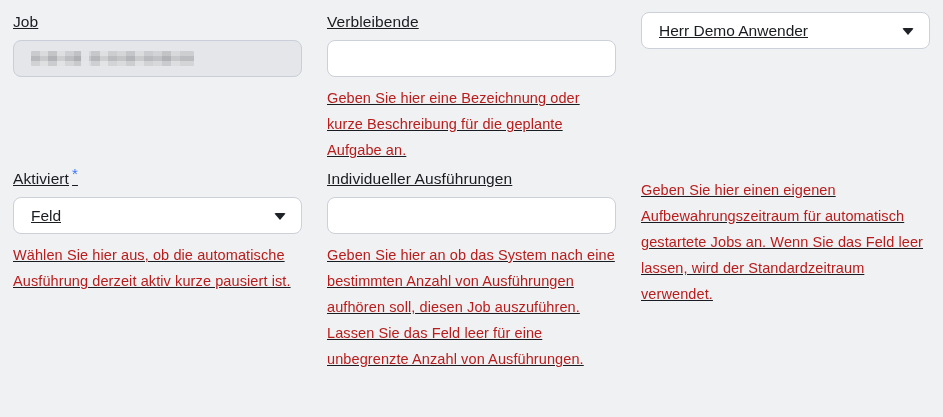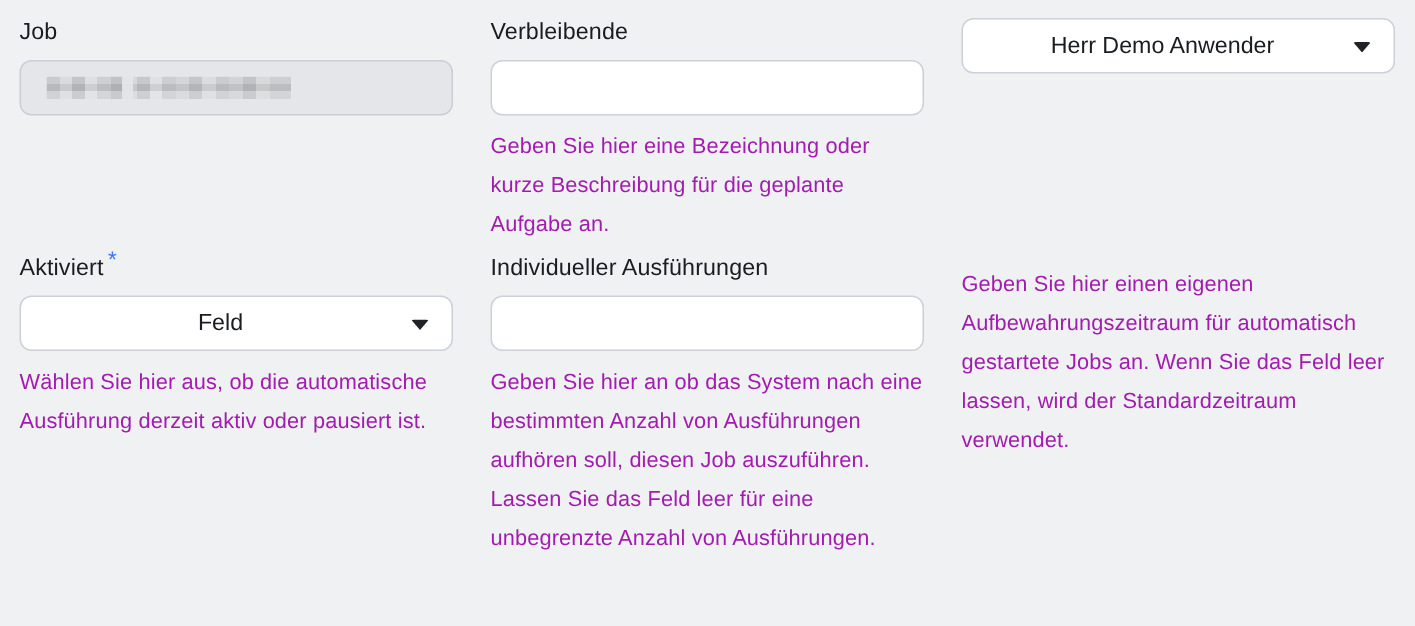--- a/index.html
+++ b/index.html
@@ -9,21 +9,21 @@
     font-family: "Liberation Sans", "DejaVu Sans", sans-serif;
     color: #191c20;
   }
   .form-grid {
     display: grid;
     grid-template-columns: repeat(3, 1fr);
     column-gap: 25px;
     row-gap: 6px;
     padding: 12px 13px 0 13px;
   }
-  .field { display: block; }
+  .field { display: block; text-decoration: underline; }
   .field-label {
     font-size: 15.5px;
     line-height: 20px;
     color: #191c20;
     margin-bottom: 8px;
     letter-spacing: 0.1px;
   }
   .required-mark {
     color: #3874ff;
     font-size: 15px;
@@ -53,21 +53,20 @@
     align-items: center;
     padding: 0 17px;
     cursor: default;
   }
   .select {
     display: flex;
     align-items: center;
     padding: 0 38px 0 17px;
     cursor: pointer;
     user-select: none;
-    justify-content: center;
   }
   .select .select-value {
     font-size: 15.5px;
     color: #191c20;
     white-space: nowrap;
     overflow: hidden;
   }
   .caret {
     position: absolute;
     right: 15px;
@@ -77,21 +76,21 @@
     height: 0;
     border-left: 6px solid transparent;
     border-right: 6px solid transparent;
     border-top: 7px solid #1f2328;
     border-radius: 2px;
   }
   .help {
     margin-top: 8px;
     font-size: 14.5px;
     line-height: 26px;
-    color: #a21caf;
+    color: #b91c1c;
     letter-spacing: 0.1px;
   }
   
   .redacted {
     height: 15px;
     width: 163px;
     border-radius: 1px;
     background-image:
       linear-gradient(90deg, rgba(228,230,234,0) 0 50px, rgba(228,230,234,0.9) 50px 58px, rgba(228,230,234,0) 58px 100%),
       repeating-linear-gradient(0deg, rgba(255,255,255,0.22) 0 5px, rgba(0,0,0,0.06) 5px 10px, rgba(255,255,255,0.10) 10px 15px),
@@ -129,21 +128,21 @@
     </div>
   </div>
 
   <div class="field">
     <div class="field-label"><span>Aktiviert</span><span class="required-mark">*</span>
     </div>
     <div class="control select">
       <span class="select-value">Feld</span>
       <span class="caret"></span>
     </div>
-    <div class="help">Wählen Sie hier aus, ob die automatische Ausführung derzeit aktiv oder pausiert ist.</div>
+    <div class="help">Wählen Sie hier aus, ob die automatische Ausführung derzeit aktiv kurze pausiert ist.</div>
   </div>
 
   <div class="field">
     <div class="field-label">Individueller Ausführungen</div>
     <input type="text" class="control" value="" style="">
     <div class="help">Geben Sie hier an ob das System nach eine bestimmten Anzahl von Ausführungen aufhören soll, diesen Job auszuführen. Lassen Sie das Feld leer für eine unbegrenzte Anzahl von Ausführungen.</div>
   </div>
 
   <div class="field">
     <div class="help">Geben Sie hier einen eigenen Aufbewahrungszeitraum für automatisch gestartete Jobs an. Wenn Sie das Feld leer lassen, wird der Standardzeitraum verwendet.</div>

